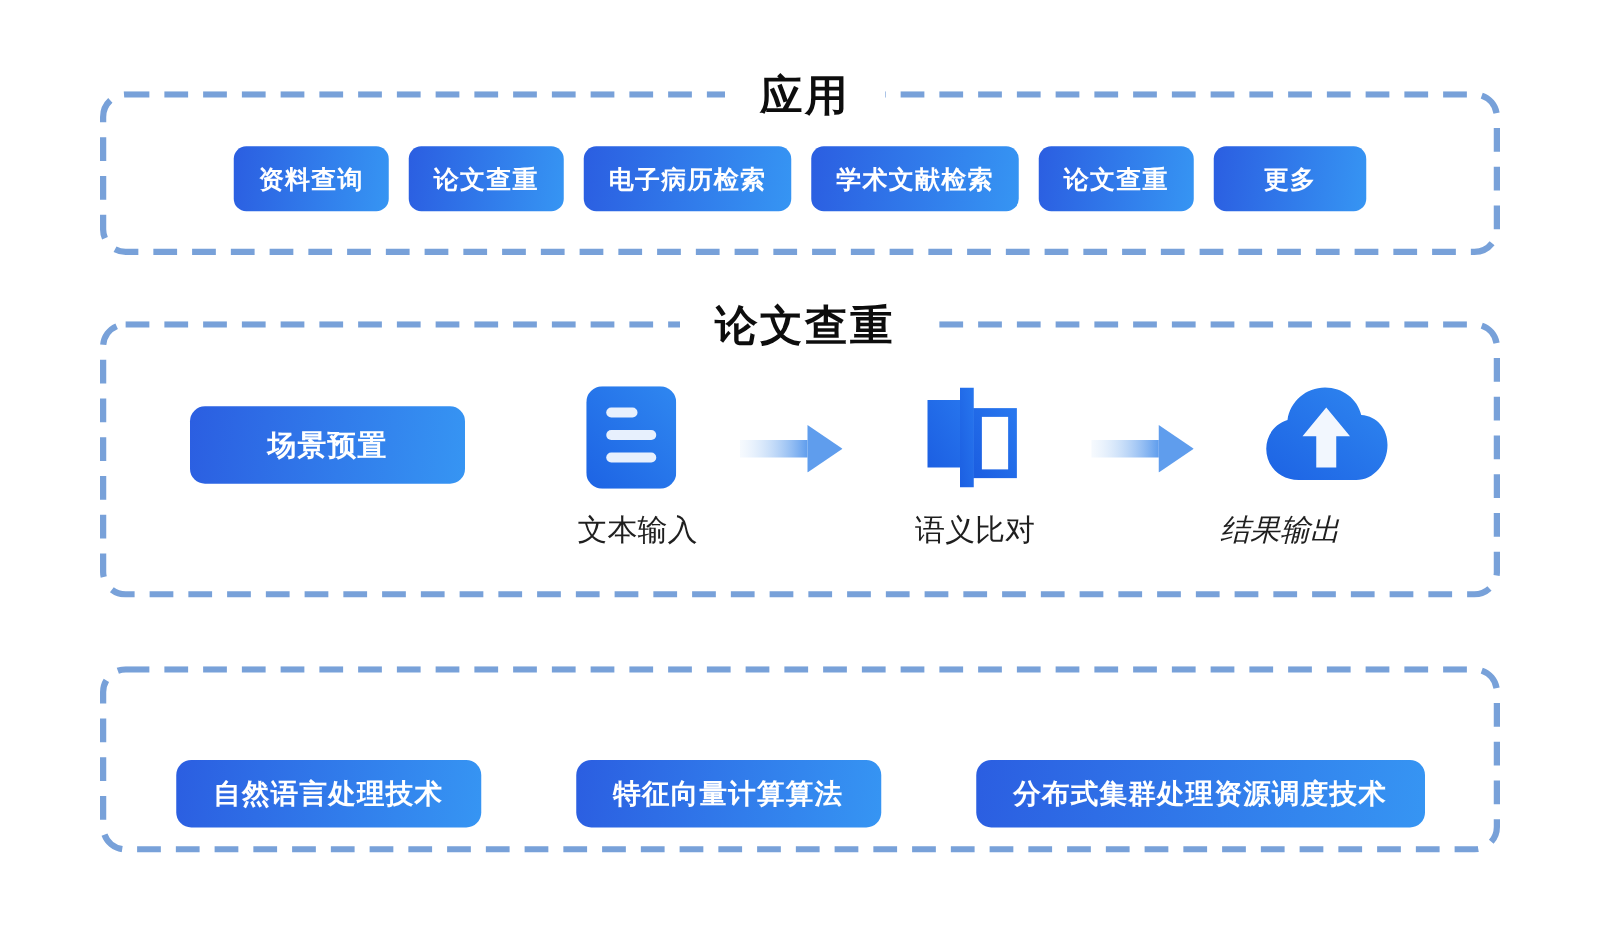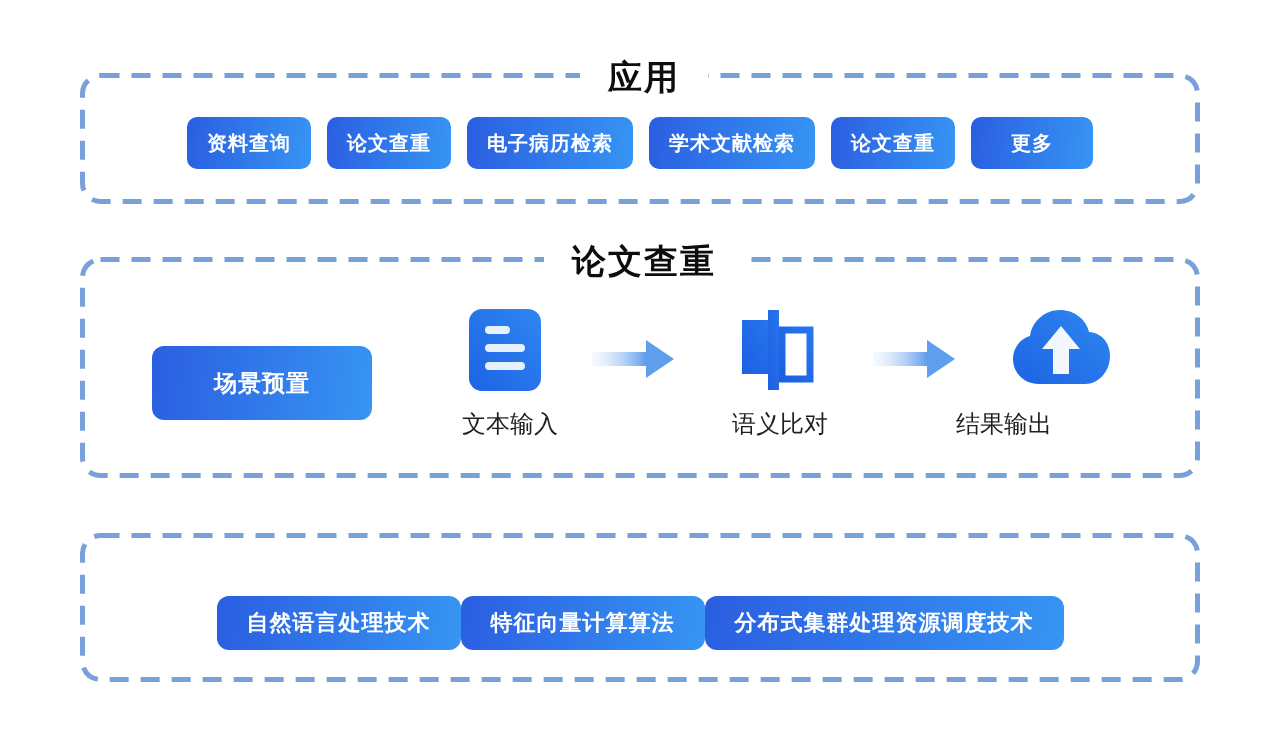--- a/index.html
+++ b/index.html
@@ -34,42 +34,42 @@
     display:flex;align-items:center;justify-content:center;
     height:52px;padding:0 20px;border-radius:10px;
     background:linear-gradient(97deg,var(--accent-start) 0%,var(--accent-end) 100%);
     color:#fff;font-size:20px;font-weight:600;letter-spacing:1px;
     white-space:nowrap;cursor:pointer;border:none;
   }
   .pill.more{padding:0 40px;border-radius:10px;}
 
   .btn-row{position:absolute;left:0;right:0;top:44px;display:flex;justify-content:center;gap:16px;z-index:1;}
 
-  .tech-row{position:absolute;left:0;right:0;top:63px;display:flex;justify-content:center;z-index:1;align-items:center;}
+  .tech-row{position:absolute;left:0;right:0;top:75px;display:flex;justify-content:center;gap:76px;z-index:1;align-items:center;}
   .tech-row .pill{height:54px;font-size:22px;padding:0 30px;border-radius:12px;}
 
-  .preset-btn{position:absolute;left:72px;top:89px;width:220px;height:74px;border-radius:12px;font-size:23px;z-index:1;}
+  .preset-btn{position:absolute;left:72px;top:68px;width:220px;height:62px;border-radius:12px;font-size:23px;z-index:1;}
 
   .step-icon{position:absolute;z-index:1;}
   #doc-icon{left:389px;top:52px;}
   #cmp-icon{left:660px;top:53px;}
   #cloud-icon{left:929px;top:47px;}
 
   .flow-arrow{position:absolute;top:83px;z-index:1;}
   #arrow-1{left:512px;}
   #arrow-2{left:793px;}
 
   .step-label{
     position:absolute;top:151px;transform:translateX(-50%);
     font-size:24px;font-weight:500;color:var(--label);
     white-space:nowrap;z-index:1;
   }
   #label-input{left:430px;}
   #label-compare{left:700px;}
-  #label-output{left:924px;}
+  #label-output{left:944px;font-style:italic;}
 </style>
 </head>
 <body>
 
 <div class="canvas">
 
   <section class="box" id="box-app">
     <svg class="dash-svg" width="1120" height="131">
       <rect x="2.5" y="2.5" width="1115" height="126" rx="18"></rect>
     </svg>

